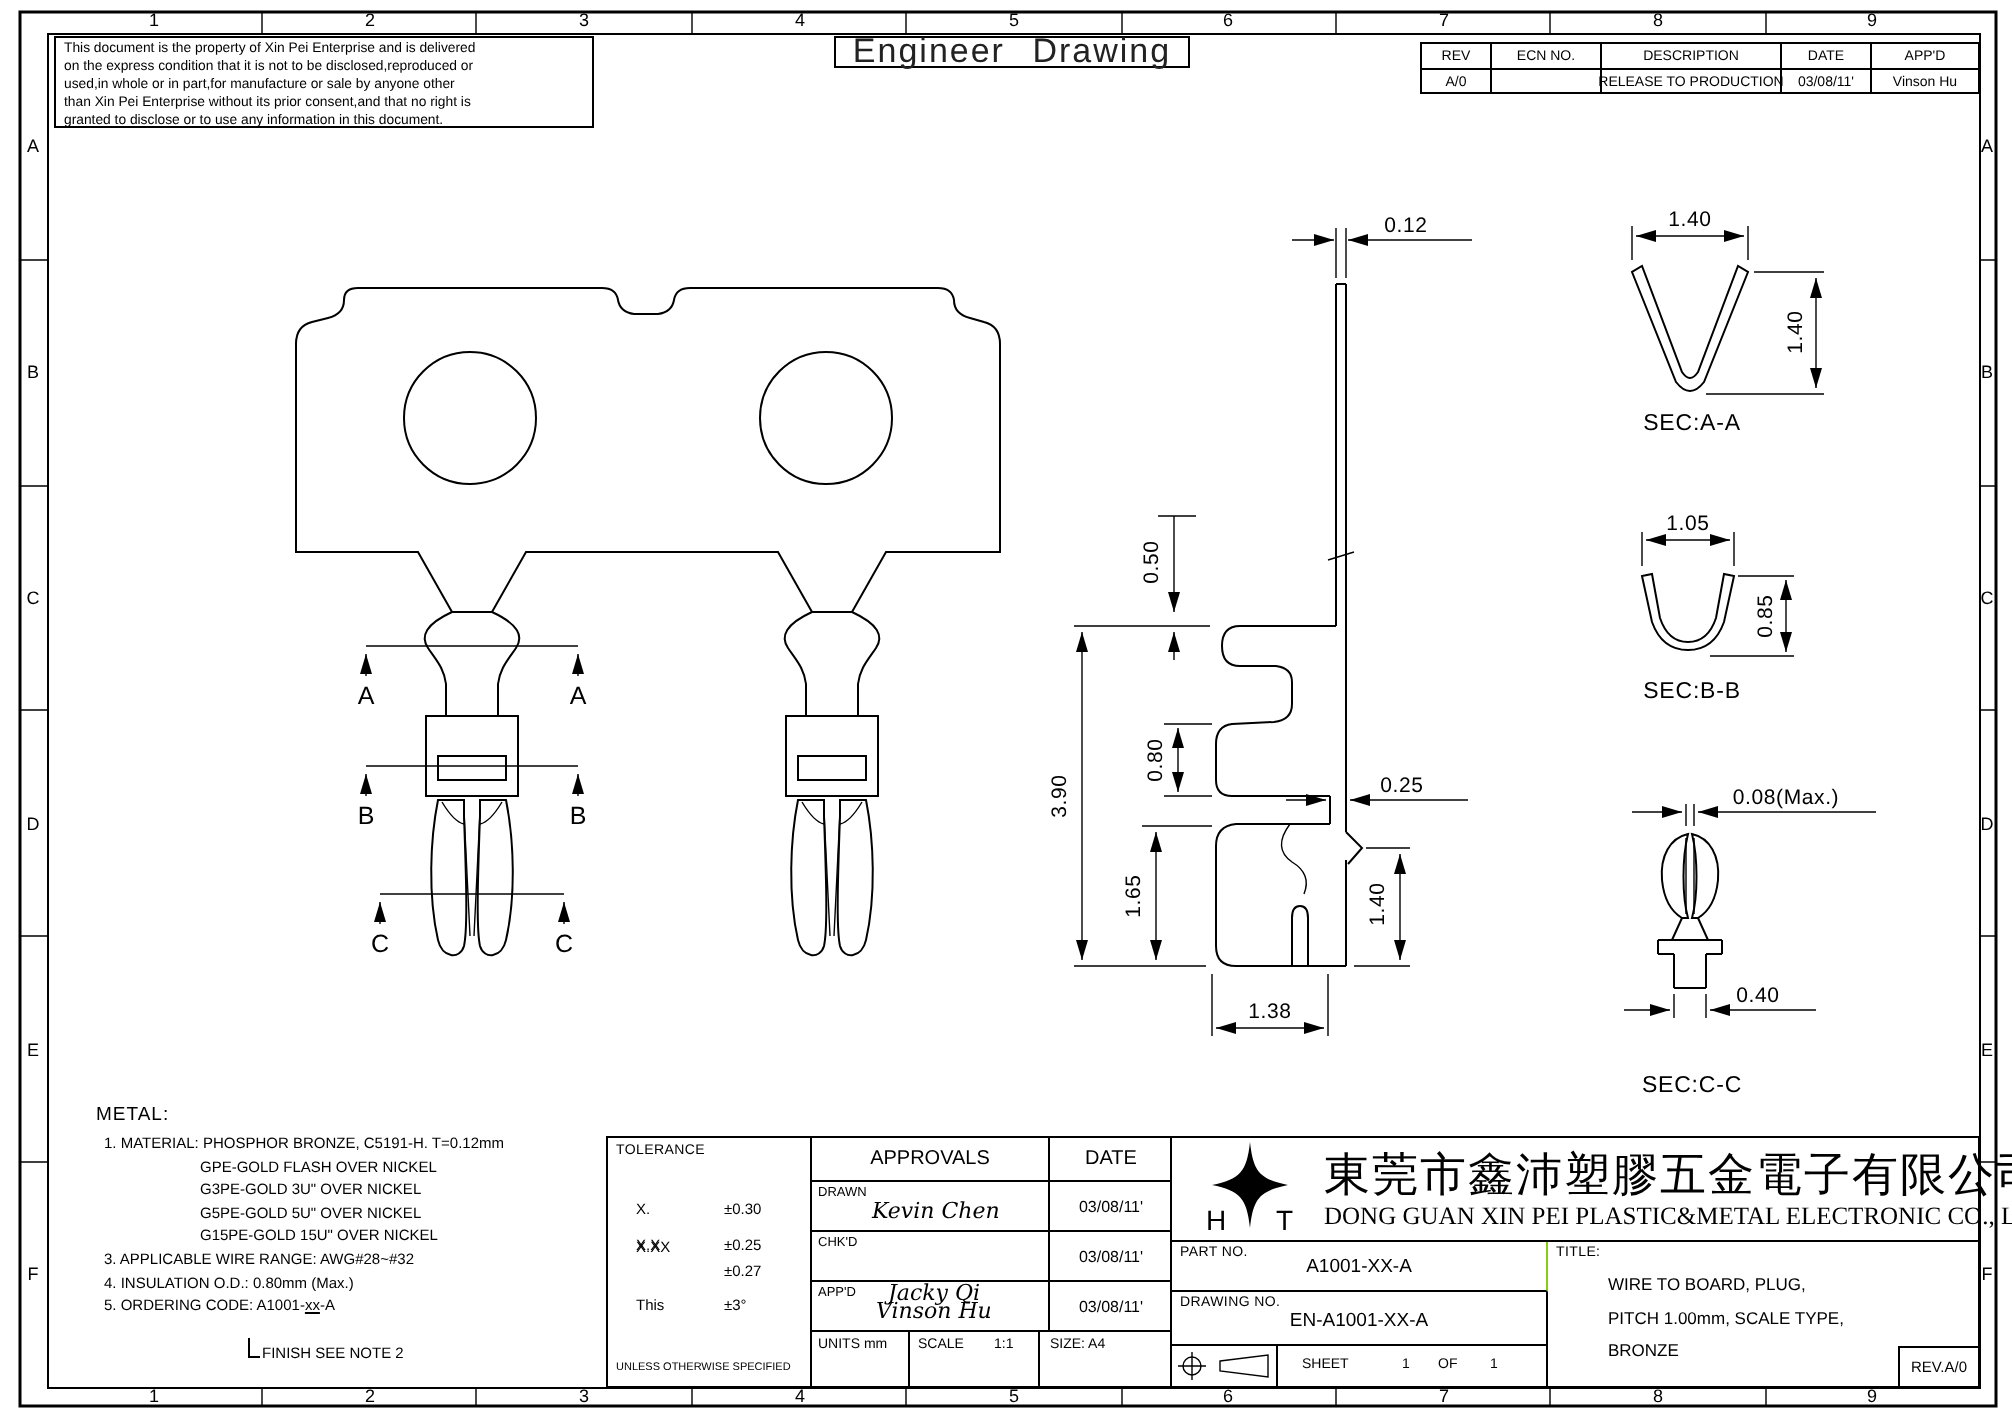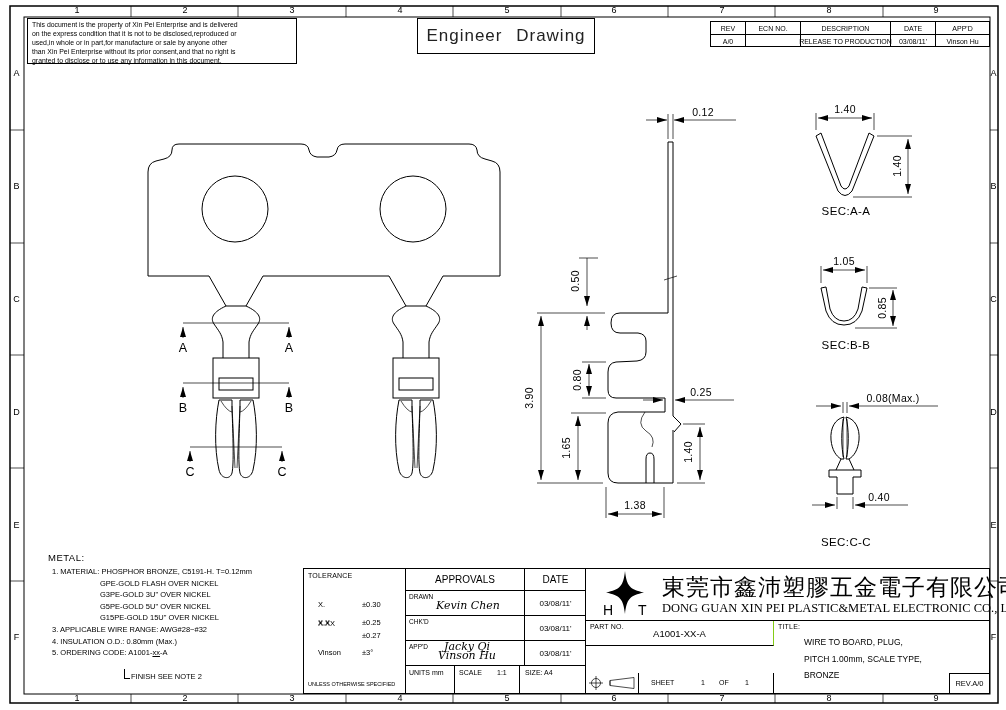--- a/index.html
+++ b/index.html
@@ -13,21 +13,21 @@
   .dt{font-size:10.5px;letter-spacing:.3px;}
   .sec{font-size:11.5px;letter-spacing:.4px;}
   .cut{font-size:12.5px;}
   .ln{stroke:#000;stroke-width:1;fill:none;}
   .tn{stroke:#000;stroke-width:.7;fill:none;}
   .fr{stroke:#000;fill:none;}
   
   #disclaimer{left:27px;top:18px;width:270px;height:46px;font-size:6.9px;line-height:8.9px;
               padding:2px 3px 0 4px;letter-spacing:0;}
   
-  #edbox{left:417px;top:18px;width:178px;height:36px;display:flex;align-items:center;justify-content:center;
+  #edbox{left:417px;top:18px;width:178px;height:16px;display:flex;align-items:center;justify-content:center;
          font-size:17px;font-weight:400;letter-spacing:1px;word-spacing:8px;color:#222;}
   
   #revtab{left:710px;top:21px;width:280px;height:26px;display:grid;
           grid-template-columns:34px 55px 90px 45px 1fr;grid-template-rows:12px 13px;}
   #revtab div{border-left:1px solid #000;border-top:1px solid #000;font-size:7px;
               display:flex;align-items:center;justify-content:center;white-space:nowrap;}
   #revtab div:nth-child(5n+1){border-left:none;}
   #revtab div:nth-child(-n+5){border-top:none;}
   
   #notes{left:48px;top:552px;width:280px;}
@@ -278,21 +278,21 @@
   <div class="abs" id="tblock">
 
     <div class="cell" style="left:0;top:0;width:102px;height:124px;border-right:1px solid #000">
       <span class="abs lbl7" style="left:4px;top:3px">TOLERANCE</span>
       <span class="abs" style="left:14px;top:31px;font-size:7.5px">X.</span>
       <span class="abs" style="left:58px;top:31px;font-size:7.5px">±0.30</span>
       <span class="abs" style="left:14px;top:49px;font-size:7.5px">X.X</span>
       <span class="abs" style="left:58px;top:49px;font-size:7.5px">±0.25</span>
       <span class="abs" style="left:14px;top:50px;font-size:7.5px">X.XX</span>
       <span class="abs" style="left:58px;top:62px;font-size:7.5px">±0.27</span>
-      <span class="abs" style="left:14px;top:79px;font-size:7.5px">Vinson</span>
+      <span class="abs" style="left:14px;top:79px;font-size:7.5px">This</span>
       <span class="abs" style="left:58px;top:79px;font-size:7.5px">±3°</span>
       <span class="abs" style="left:4px;top:112px;font-size:5.5px">UNLESS OTHERWISE SPECIFIED</span>
     </div>
 
     <div class="cell" style="left:102px;top:0;width:180px;height:124px;border-right:1px solid #000">
 
       <div class="cell ctr" style="left:0;top:0;width:118px;height:22px;border-bottom:1px solid #000;font-size:10px">APPROVALS</div>
       <div class="cell ctr" style="left:118px;top:0;width:62px;height:22px;border-bottom:1px solid #000;border-left:1px solid #000;font-size:10px">DATE</div>
 
       <div class="cell" style="left:0;top:22px;width:118px;height:25px;border-bottom:1px solid #000">
@@ -331,20 +331,24 @@
         <text x="9" y="44" font-size="14" font-family="Liberation Serif,serif">H</text>
         <text x="44" y="44" font-size="14" font-family="Liberation Serif,serif">T</text>
       </svg>
       <div class="abs" id="cn" style="left:76px;top:3px">東莞市鑫沛塑膠五金電子有限公司</div>
       <div class="abs" id="en" style="left:76px;top:32px">DONG GUAN XIN PEI PLASTIC&amp;METAL ELECTRONIC CO., LTD</div>
     </div>
 
     <div class="cell" style="left:282px;top:52px;width:188px;height:25px;border-right:1px solid #84cc16;border-bottom:1px solid #000">
       <span class="abs lbl7" style="left:4px;top:2px">PART NO.</span>
       <div class="abs" style="left:0;top:7px;width:100%;text-align:center;font-size:9.5px">A1001-XX-A</div>
+    </div>
+    <div class="cell" style="left:282px;top:77px;width:188px;height:27px;border-right:1px solid #000;border-bottom:1px solid #000">
+      <span class="abs lbl7" style="left:4px;top:2px">DRAWING NO.</span>
+      <div class="abs" style="left:0;top:9px;width:100%;text-align:center;font-size:9.5px">EN-A1001-XX-A</div>
     </div>
 
     <div class="cell" style="left:282px;top:104px;width:53px;height:20px;border-right:1px solid #000">
       <svg width="53" height="20" viewBox="0 0 53 20">
         <g>
           <circle cx="10" cy="10" r="4.5" class="tn"></circle>
           <path class="tn" d="M10,3 V17 M3,10 H17"></path>
         </g>
         <g>
           <path class="tn" d="M24,7.5 L48,4.5 L48,15.5 L24,12.5 Z M24,7.5 L24,12.5"></path>

